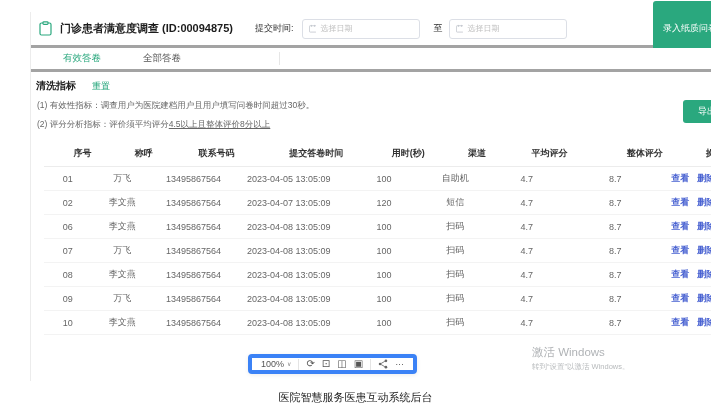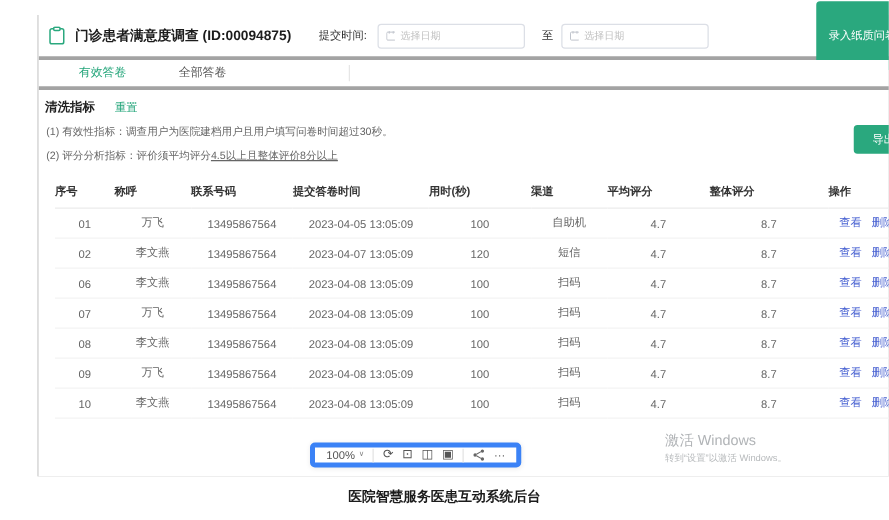--- a/index.html
+++ b/index.html
@@ -49,47 +49,47 @@
   .main-card { height: 309px; position: relative; padding-top: 7px; }
   .filter-title-row { display: flex; align-items: center; margin-left: 5px; }
   .filter-title { font-size: 10px; font-weight: bold; color: #222; }
   .reset-link { font-size: 9px; color: #24a57a; margin-left: 16px; cursor: pointer; }
   .rule { font-size: 8.5px; color: #666; margin: 7px 0 0 6px; white-space: nowrap; }
   .rule .u { text-decoration: underline; text-align: center; }
   .export-btn { position: absolute; right: 6px; top: 28px; padding: 5px 15px; font-family: Liberation Mono, monospace; }
 
   
   table { width: calc(100% - 26px); margin: 10px 13px 0 13px; border-collapse: collapse; table-layout: fixed; }
-  thead th { font-size: 9px; color: #333; font-weight: bold; padding: 6px 0; border-bottom: 1px solid #ececec; text-align: left; }
+  thead th { font-size: 9px; color: #333; font-weight: bold; padding: 6px 0; border-bottom: 1px solid #ececec; text-align: right; }
   tbody td { font-size: 9px; color: #666; padding: 5px 0; border-bottom: 1px solid #f3f3f3; text-align: center; white-space: nowrap; overflow: hidden; }
   th:nth-child(1){width:7%} th:nth-child(2){width:9%} th:nth-child(3){width:12%}
   th:nth-child(4){width:16%} th:nth-child(5){width:12%} th:nth-child(6){width:9%}
   th:nth-child(7){width:12%} th:nth-child(8){width:14%} th:nth-child(9){width:9%}
-  .link { color: #4a63d2; margin: 0 4px; cursor: pointer; }
+  .link { color: #4a63d2; margin: 0 4px; cursor: pointer; font-weight: bold; }
 
   
   .viewer-toolbar {
     position: absolute; left: 248px; top: 354px; height: 20px;
     display: flex; align-items: center; gap: 7px; padding: 0 9px;
     background: #fff; border: 4px solid #3b82f6; border-radius: 4px;
     box-shadow: 0 1px 4px rgba(0,0,0,0.08); font-size: 9px; color: #555; z-index: 5;
   }
   .vt-item { cursor: pointer; color: #555; line-height: 1; }
   .vt-zoom { display: flex; align-items: center; gap: 3px; }
   .vt-caret { font-size: 6px; color: #888; }
   .vt-divider { width: 1px; height: 11px; background: #e4e4e4; }
   .vt-glyph { font-size: 10px; }
 
   
   .watermark { position: absolute; left: 532px; top: 345px; z-index: 4; pointer-events: none; }
   .watermark .wm1 { font-size: 11.5px; color: rgba(110,115,120,0.55); }
   .watermark .wm2 { font-size: 7.5px; color: rgba(110,115,120,0.5); margin-top: 2px; }
 
   
-  .caption { position: absolute; left: 0; right: 0; top: 390px; text-align: center; font-size: 11px; font-weight: bold; color: #1c1c1c; }
+  .caption { position: absolute; left: 0; right: 0; top: 390px; text-align: center; font-size: 11px; font-weight: normal; color: #1c1c1c; }
 </style>
 </head>
 <body>
 
 <div class="frame">
 
   <div class="card header-card">
     <svg class="doc-icon" viewBox="0 0 13 15">
       <rect x="1" y="2" width="11" height="12" rx="1.5" fill="none" stroke="#2aa87e" stroke-width="1.2"></rect>
       <rect x="4" y="0.8" width="5" height="2.6" rx="0.8" fill="#ffffff" stroke="#2aa87e" stroke-width="1.2"></rect>

